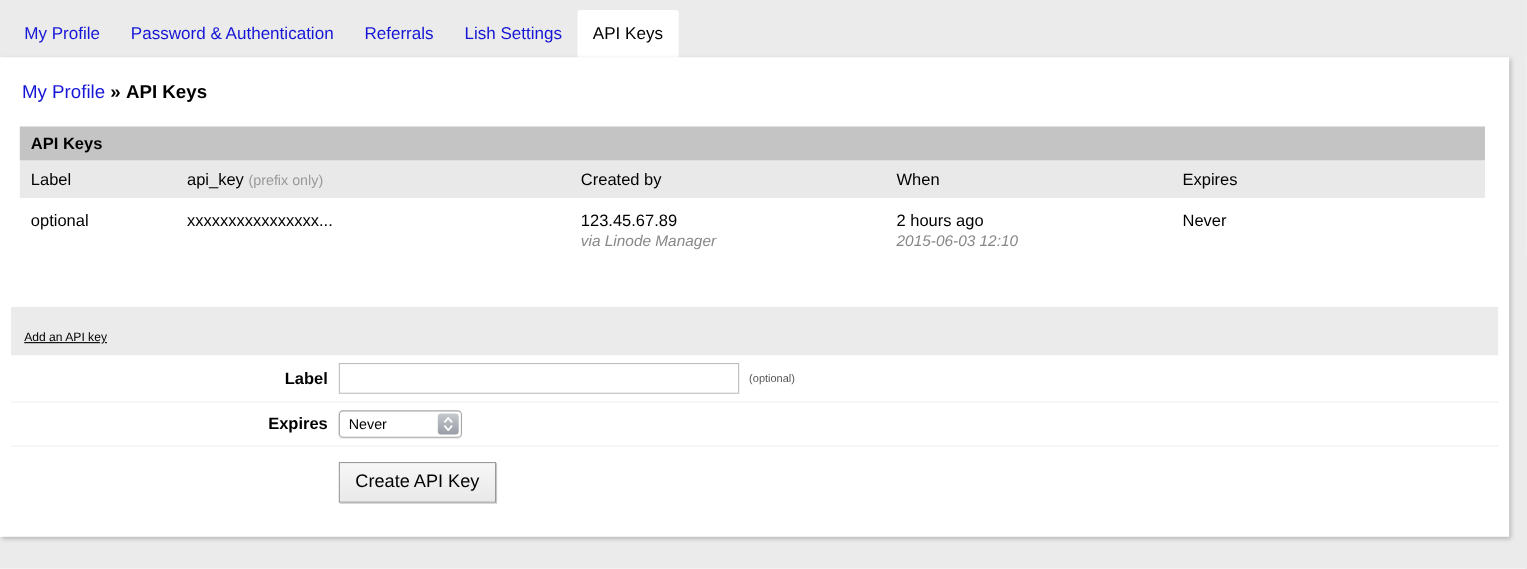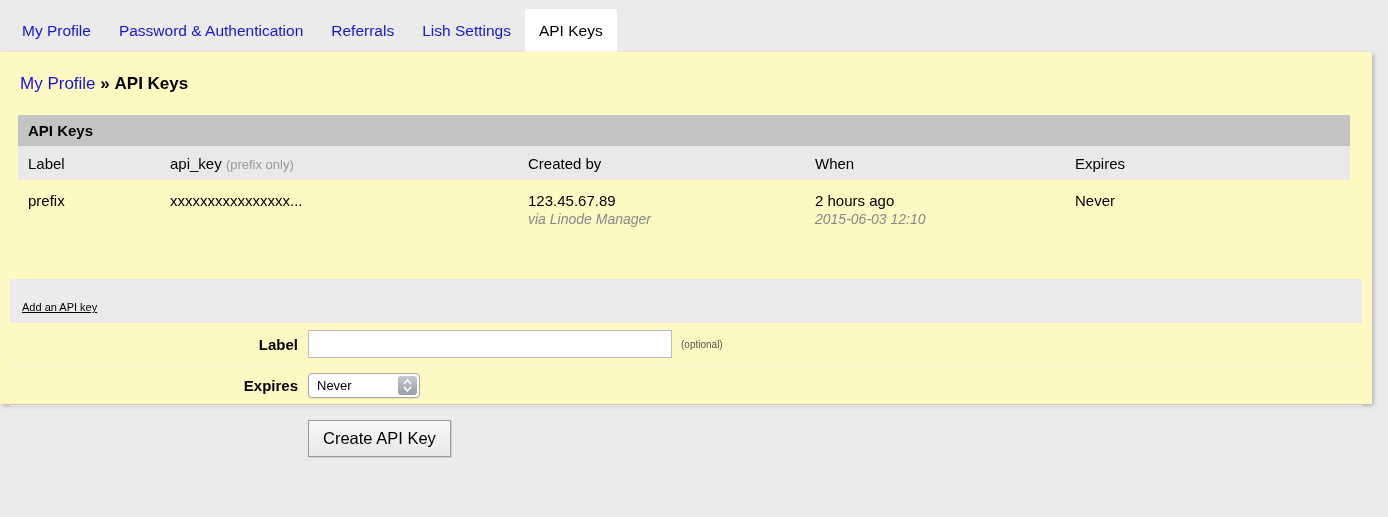--- a/index.html
+++ b/index.html
@@ -25,22 +25,22 @@
     font-size:15.5px; color:#1515d6;
     cursor:pointer; white-space:nowrap; text-decoration:none;
   }
   .tab.active {
     background:#ffffff; color:#000;
     border-radius:3px 3px 0 0;
   }
 
   
   .panel {
-    position:absolute; top:52px; left:0; right:16px; height:352px;
-    background:#fef9c3;
+    position:absolute; top:52px; left:0; right:16px; height:436px;
+    background:#ffffff;
     box-shadow:2px 2px 4px rgba(0,0,0,0.22);
   }
 
   
   .breadcrumb { padding:22px 0 0 20px; font-size:17px; }
   .breadcrumb a { color:#1515d6; text-decoration:none; cursor:pointer; }
   .breadcrumb .sep, .breadcrumb .current { font-weight:bold; color:#000; }
 
   
   .keys-table { margin:21px 22px 0 18px; }
@@ -135,21 +135,21 @@
       <div>
         <span>api_key</span>
         <span class="note">(prefix only)</span>
       </div>
       <div>Created by</div>
       <div>When</div>
       <div>Expires</div>
     </div>
 
     <div class="tbl-row tbl-body">
-      <div>prefix</div>
+      <div>optional</div>
       <div>xxxxxxxxxxxxxxxx...</div>
       <div>
         <div>123.45.67.89</div>
         <div class="sub">via Linode Manager</div>
       </div>
       <div>
         <div>2 hours ago</div>
         <div class="sub">2015-06-03 12:10</div>
       </div>
       <div>Never</div>

